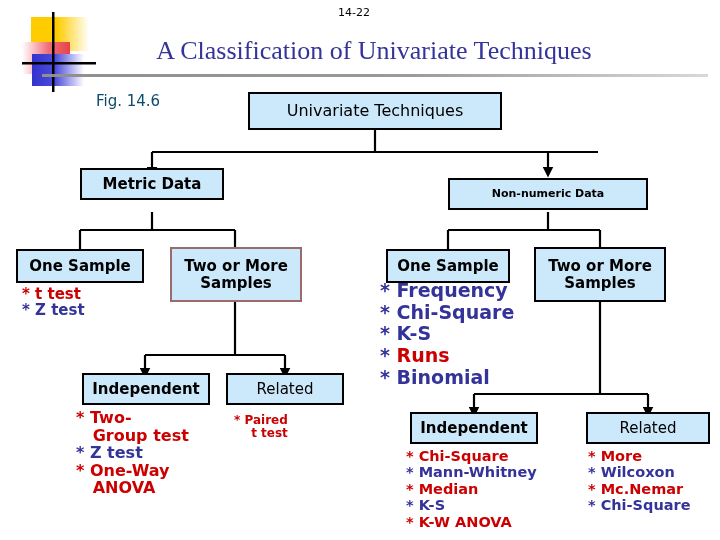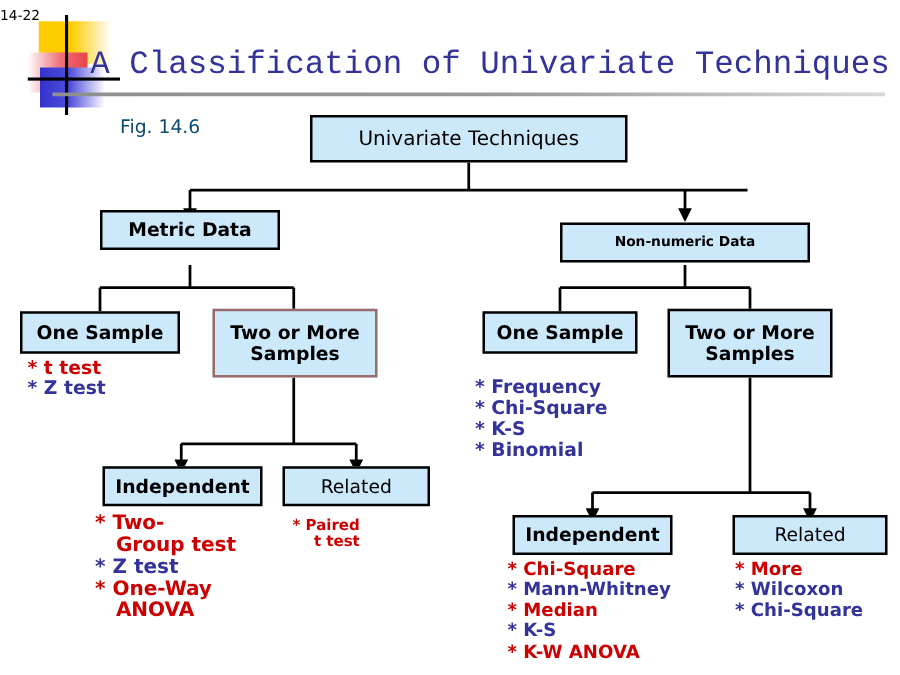--- a/index.html
+++ b/index.html
@@ -13,43 +13,43 @@
     position: relative;
     font-family: "DejaVu Sans", "Liberation Sans", sans-serif;
     overflow: hidden;
   }
   
   #slide-number {
     position: absolute;
     top: 6px;
     left: 0;
     width: 708px;
-    text-align: left;
+    text-align: center;
     font-size: 11px;
     color: #000000;
     font-family: "DejaVu Sans", "Liberation Sans", sans-serif;
   }
   
   #logo {
     position: absolute;
     left: 22px;
     top: 12px;
     width: 96px;
     height: 80px;
   }
   
   #page-title {
     position: absolute;
-    left: 72px;
+    left: 54px;
     top: 36px;
     width: 640px;
     text-align: center;
     font-size: 26px;
     color: #333399;
-    font-family: Liberation Mono, monospace;
+    font-family: Liberation Serif, serif;
     white-space: nowrap;
   }
   #title-rule {
     position: absolute;
     left: 42px;
     top: 74px;
     width: 666px;
     height: 3px;
     background: linear-gradient(to right, #8f8f8f 0%, #9a9a9a 55%, #d8d8d8 100%);
   }
@@ -210,24 +210,25 @@
 
   <div class="node bold" style="left:386px; top:249px; width:124px; height:34px; font-size:15px;">
     <span>One Sample</span>
   </div>
 
   <div class="node bold" style="left:534px; top:247px; width:132px; height:55px; font-size:15px; flex-direction:column;">
     <span>Two or More</span>
     <span>Samples</span>
   </div>
 
-  <div class="bullets" style="left:380px; top:301px; font-size:15px; line-height:1.14;">
+  <div class="bullets" style="left:380px; top:280px; font-size:19px; line-height:1.14;">
     <span class="row"><span class="ast navy">*</span><span class="navy"> Frequency</span></span>
     <span class="row"><span class="ast navy">*</span><span class="navy"> Chi-Square</span></span>
     <span class="row"><span class="ast navy">*</span><span class="navy"> K-S</span></span>
+    <span class="row"><span class="ast navy">*</span><span class="red"> Runs</span></span>
     <span class="row"><span class="ast navy">*</span><span class="navy"> Binomial</span></span>
   </div>
 
   <div class="node bold" style="left:82px; top:373px; width:128px; height:32px; font-size:15px;">
     <span>Independent</span>
   </div>
 
   <div class="node plain" style="left:226px; top:373px; width:118px; height:32px; font-size:15px;">
     <span>Related</span>
   </div>
@@ -257,16 +258,17 @@
     <span class="row"><span class="ast red">*</span><span class="red"> Chi-Square</span></span>
     <span class="row"><span class="ast navy">*</span><span class="navy"> Mann-Whitney</span></span>
     <span class="row"><span class="ast red">*</span><span class="red"> Median</span></span>
     <span class="row"><span class="ast navy">*</span><span class="navy"> K-S</span></span>
     <span class="row"><span class="ast red">*</span><span class="red"> K-W ANOVA</span></span>
   </div>
 
   <div class="bullets" style="left:588px; top:448px; font-size:14.5px; line-height:1.13;">
     <span class="row"><span class="ast red">*</span><span class="red"> More</span></span>
     <span class="row"><span class="ast navy">*</span><span class="navy"> Wilcoxon</span></span>
+    <span class="row"><span class="ast red">*</span><span class="red"> Mc.Nemar</span></span>
     <span class="row"><span class="ast navy">*</span><span class="navy"> Chi-Square</span></span>
   </div>
 
 </div>
 
 </body></html>

